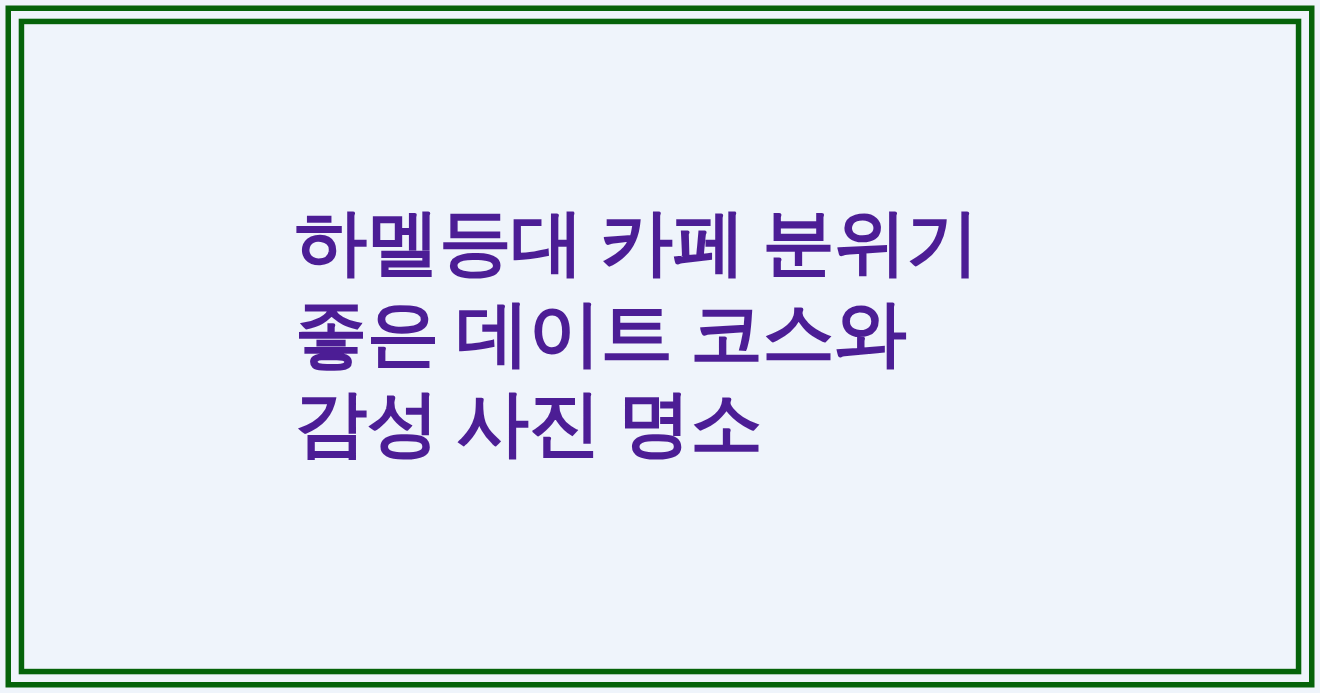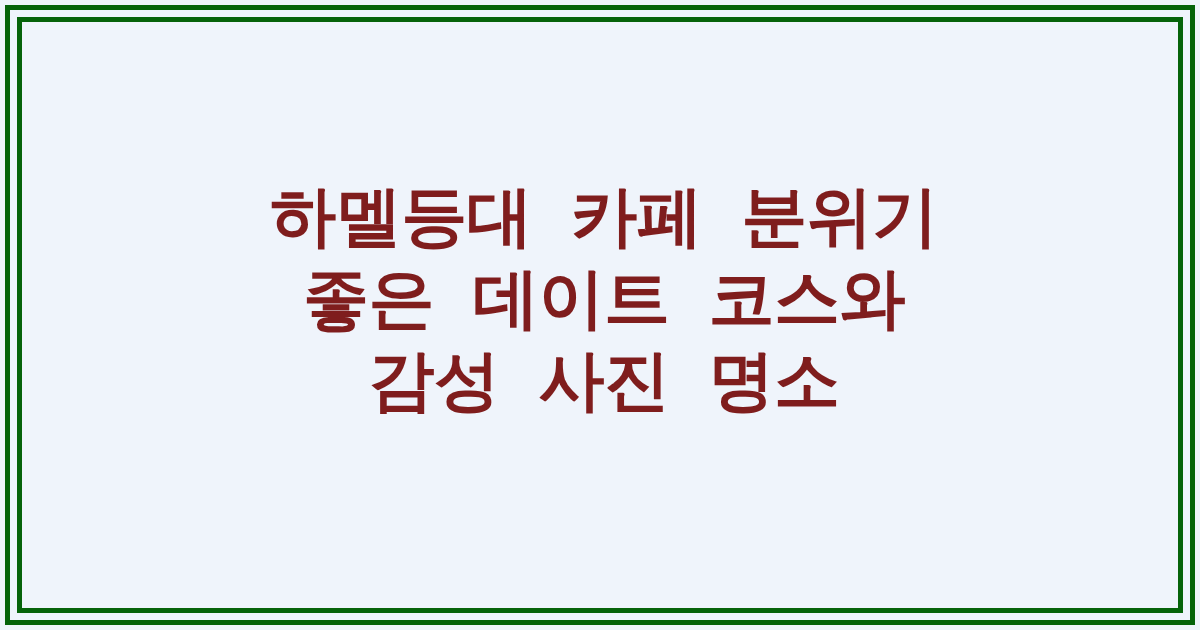--- a/index.html
+++ b/index.html
@@ -60,27 +60,27 @@
     justify-content: flex-start;
   }
 
   .headline {
     margin: 0;
     padding: 0;
     position: absolute;
     left: 268px;
     top: 181px;
     width: 672px;
-    color: #7f1d1d;
-    font-family: Liberation Mono, monospace;
+    color: #4c1d95;
+    font-family: Liberation Serif, serif;
     font-size: 66px;
     line-height: 82px;
     font-weight: 700;
     letter-spacing: -0.5px;
-    text-align: center;
+    text-align: left;
     word-break: keep-all;
     white-space: normal;
   }
 </style>
 </head>
 <body>
 
 <div class="card">
 
   <div class="frame-outer"></div>

